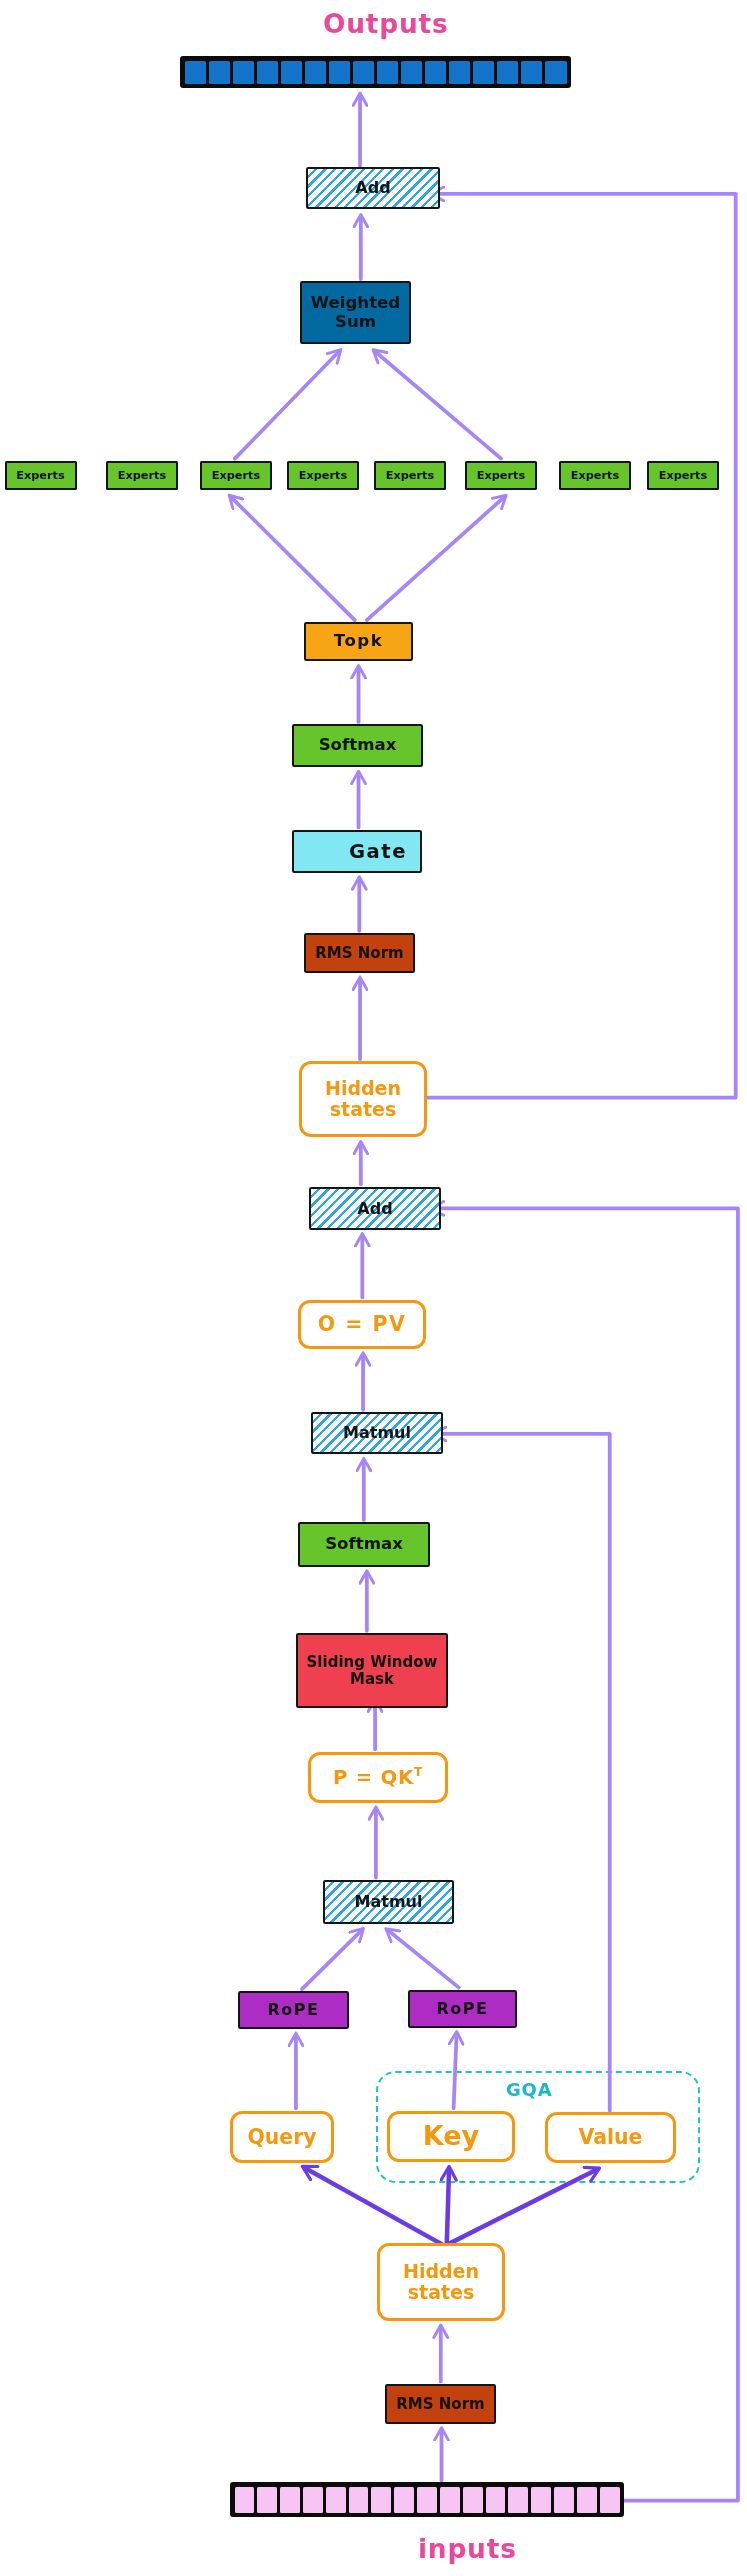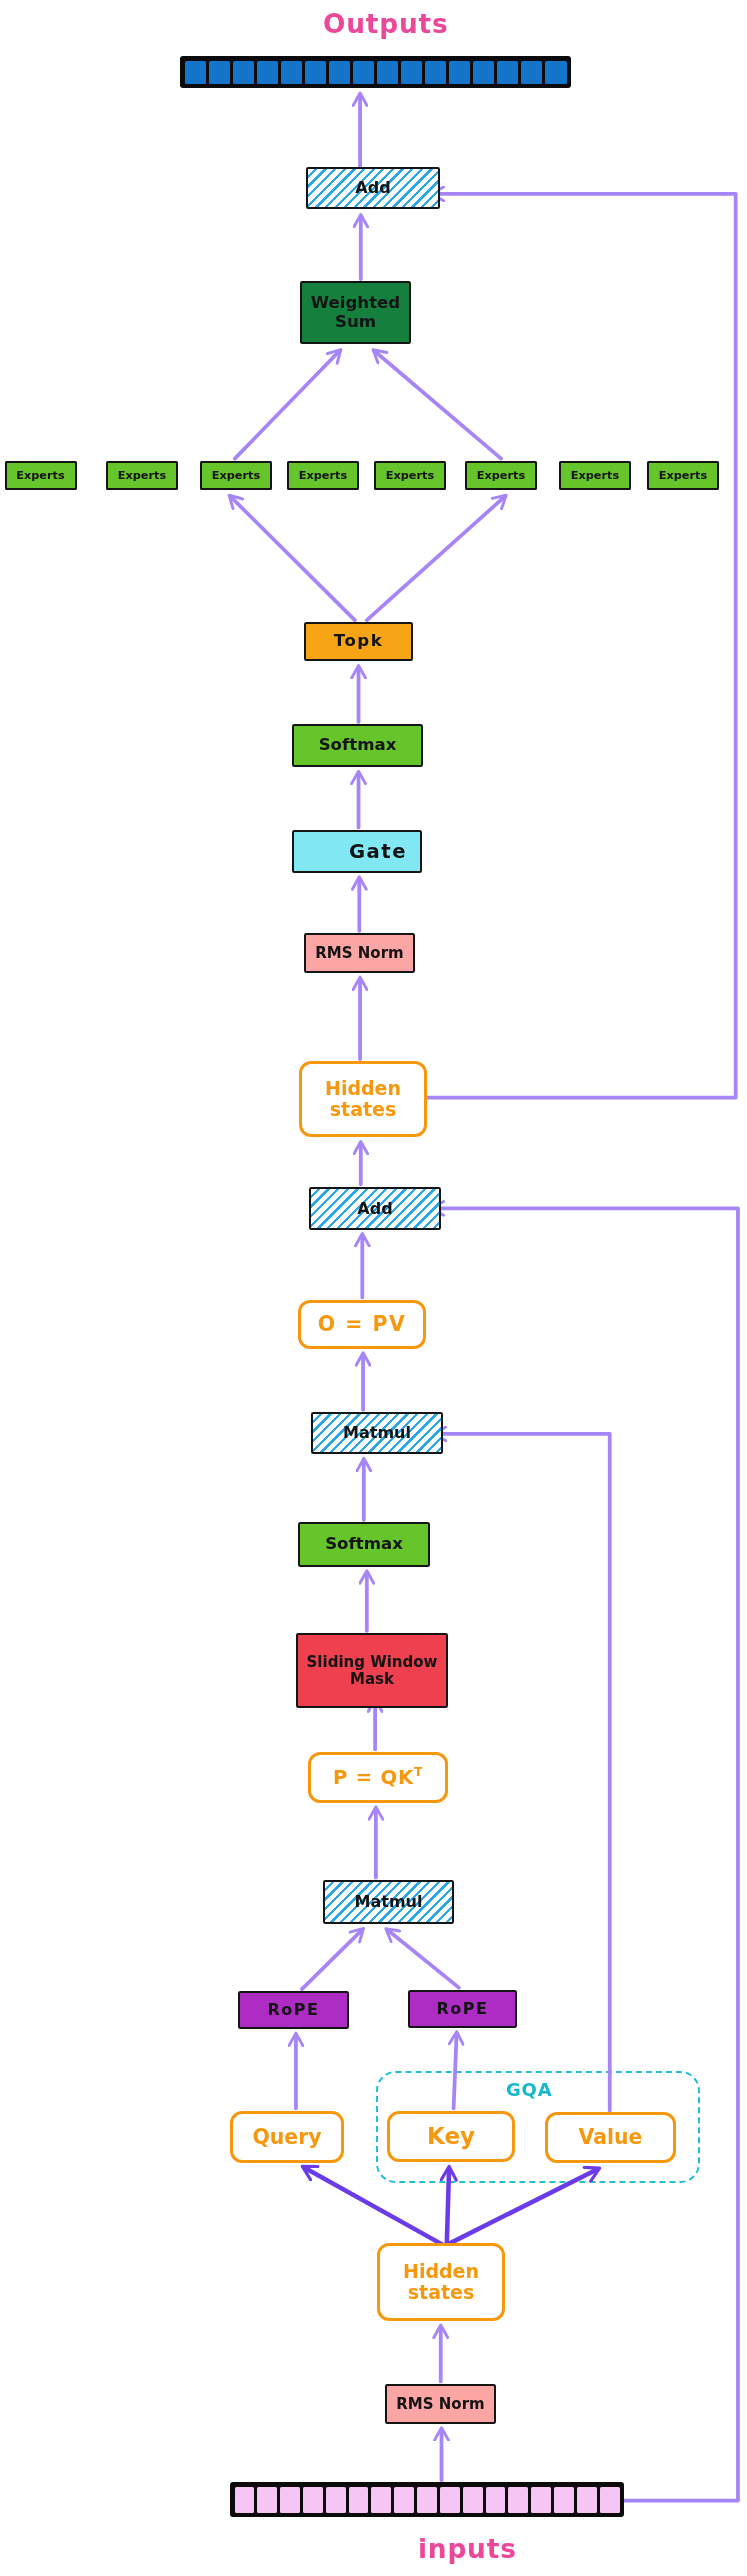--- a/index.html
+++ b/index.html
@@ -12,25 +12,25 @@
   .gqa-label{position:absolute;left:128px;top:6px;color:#17b8ce;
        font-size:18px;font-weight:700;letter-spacing:0.8px;}
   .node{position:absolute;z-index:3;display:flex;align-items:center;justify-content:center;
         text-align:center;box-sizing:border-box;border:2.3px solid #141414;
         color:#141414;font-weight:600;line-height:1.12;border-radius:2.3px;}
   .hatch{background:
      repeating-linear-gradient(135deg, rgba(42,167,232,0) 0 4.5px, #2aa7e8 4.5px 6.8px),#ffffff;
      font-size:16px;margin-left:13px;}
   .o-outline{background:#ffffff;border:3.8px solid #f6980e;border-radius:12px;
      color:#f6980e;font-weight:700;}
-  .yellow{background:#15803d;font-size:16.6px;}
+  .yellow{background:#0369a1;font-size:16.6px;}
   .green{background:#66c52a;font-size:16.6px;}
   .orange{background:#f7a514;font-size:16.6px;letter-spacing:1.5px;}
   .cyan{background:#80e7f3;font-size:19.6px;letter-spacing:1.5px;padding-left:42px;}
-  .pink{background:#fca5a5;font-size:15px;}
+  .pink{background:#c2410c;font-size:15px;}
   .red{background:#ef4050;font-size:15px;}
   .purple{background:#ac2cc4;font-size:16px;letter-spacing:1.5px;}
   .expert{position:absolute;z-index:3;display:flex;align-items:center;justify-content:center;
      box-sizing:border-box;background:#66c52a;border:2.3px solid #141414;border-radius:1.5px;
      color:#141414;font-weight:600;font-size:11.3px;top:461px;height:29px;width:72px;}
   .bar{position:absolute;z-index:3;display:flex;gap:3px;box-sizing:border-box;
      background:#0b0b0b;border:3px solid #0b0b0b;border-radius:3px;padding:1.5px;}
   .seg{flex:1;border-radius:1.5px;}
   .seg-blue{background:#1474c9;}
   .seg-pink{background:#f6c5f3;}
@@ -48,22 +48,22 @@
   .n-hidden-mid{left:299px;top:1061px;width:128px;height:76px;font-size:19px;}
   .n-addmid{left:296px;top:1187px;width:132px;height:43px;}
   .n-opv{left:298px;top:1300px;width:128px;height:49px;font-size:20.4px;letter-spacing:1.5px;}
   .n-matmul-attn{left:298px;top:1412px;width:132px;height:42px;}
   .n-softmax-attn{left:298px;top:1522px;width:132px;height:45px;}
   .n-swm{left:296px;top:1633px;width:152px;height:75px;}
   .n-pqkt{left:308px;top:1752px;width:140px;height:51px;font-size:19.6px;letter-spacing:0.8px;}
   .n-matmul-qk{left:310px;top:1880px;width:131px;height:44px;}
   .n-rope-l{left:238px;top:1991px;width:111px;height:38px;}
   .n-rope-r{left:408px;top:1990px;width:109px;height:38px;}
-  .n-query{left:230px;top:2111px;width:114px;height:52px;font-size:20.4px;}
-  .n-key{left:387px;top:2111px;width:128px;height:51px;font-size:23px;}
+  .n-query{left:230px;top:2111px;width:104px;height:52px;font-size:20.4px;}
+  .n-key{left:387px;top:2111px;width:128px;height:51px;font-size:27px;}
   .n-value{left:545px;top:2112px;width:131px;height:51px;font-size:20.4px;}
   .n-hidden-bot{left:377px;top:2243px;width:128px;height:78px;font-size:19px;}
   .n-rms-bot{left:385px;top:2384px;width:111px;height:40px;}
   .outputs-bar{left:180px;top:56px;width:391px;height:32px;}
   .inputs-bar{left:230px;top:2482px;width:394px;height:35px;}
   .outputs-label{left:323px;top:7.5px;}
   .inputs-label{left:418px;top:2533px;}
   .e1{left:4.5px;}  .e2{left:106px;} .e3{left:200px;} .e4{left:287px;}
   .e5{left:374px;}.e6{left:465px;} .e7{left:559px;} .e8{left:647px;}
 </style>

